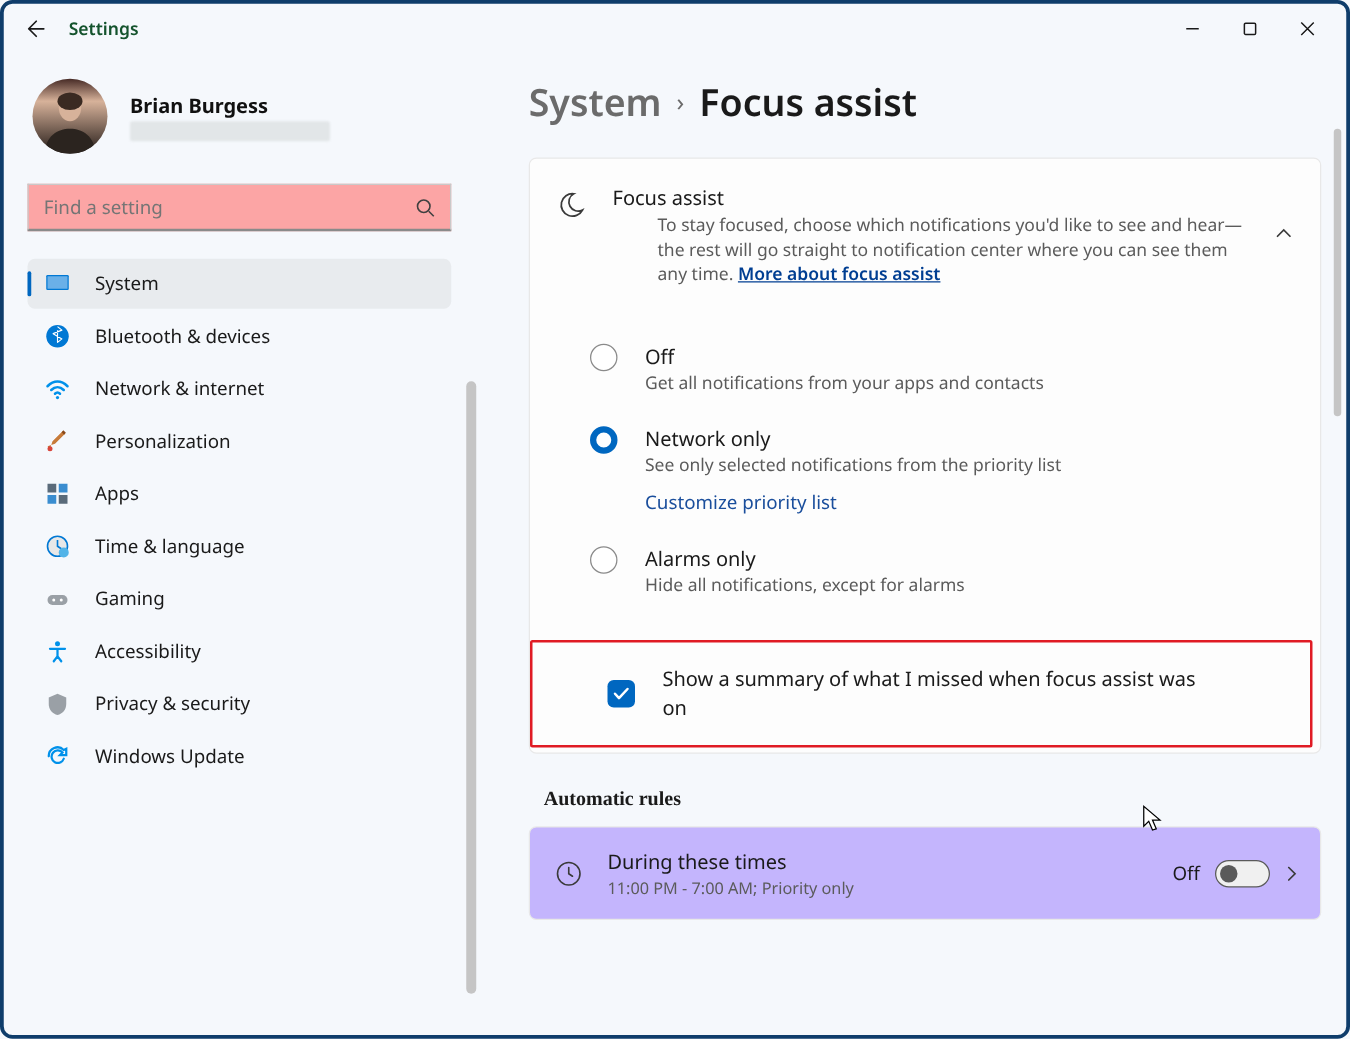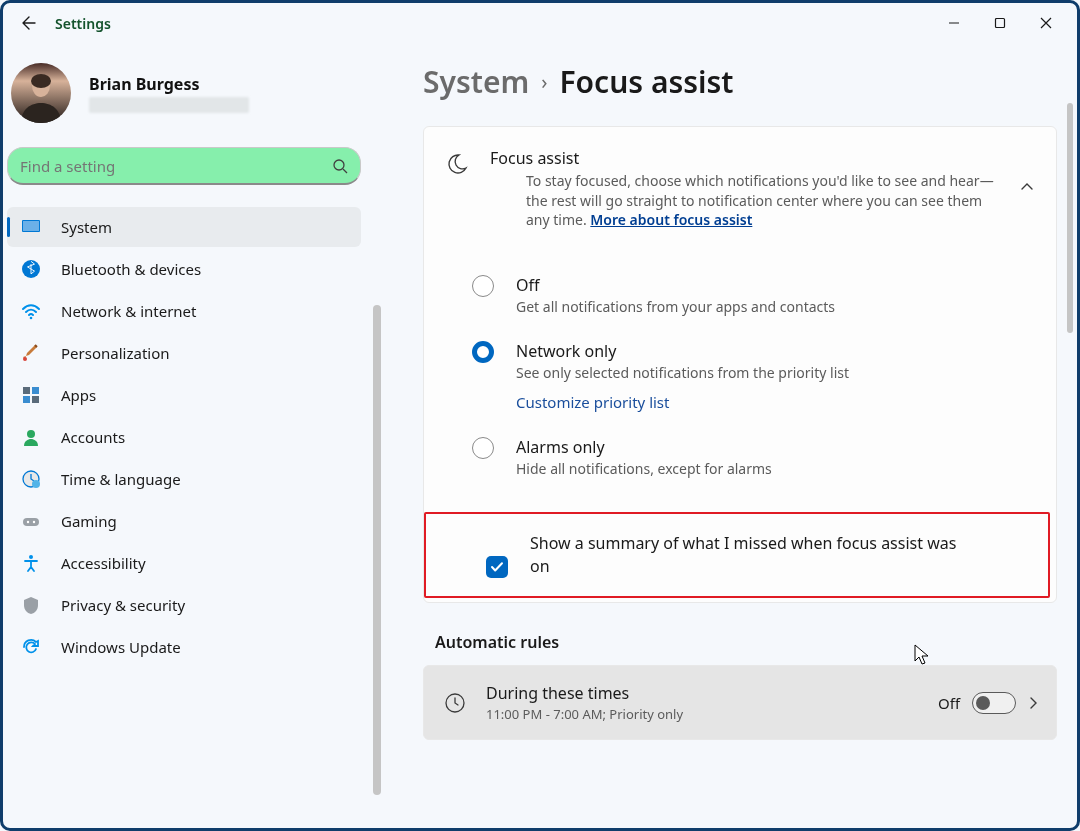--- a/index.html
+++ b/index.html
@@ -4,27 +4,27 @@
 <style>
 * { margin:0; padding:0; box-sizing:border-box; font-family:"Segoe UI",system-ui,sans-serif; }
 body { background:#f5f8fc; width:1080px; height:831px; border:3px solid #0f3d6b; border-radius:10px; position:relative; overflow:hidden; }
 .titlebar { height:40px; display:flex; align-items:center; padding:0 8px; }
 .tb-back { width:36px; height:36px; display:flex; align-items:center; justify-content:center; cursor:pointer; border-radius:4px; }
 .tb-title { font-size:14px; color:#14532d; font-weight:600; margin-left:8px; }
 .tb-controls { margin-left:auto; display:flex; gap:0; }
 .tb-btn { width:46px; height:32px; display:flex; align-items:center; justify-content:center; cursor:pointer; }
 .tb-btn svg { width:12px; height:12px; }
 .layout { display:flex; height:calc(100% - 40px); }
-.sidebar { width:380px; flex-shrink:0; padding:10px 4px 0 4px; position:relative; }
+.sidebar { width:380px; flex-shrink:0; padding:10px 4px 0 19px; position:relative; }
 .user-row { display:flex; align-items:center; gap:18px; padding:10px 0 18px 4px; }
 .avatar { width:60px; height:60px; border-radius:50%; background:linear-gradient(180deg,#472b26 0%,#d7b29a 30%,#231b18 100%); display:flex; align-items:flex-end; justify-content:center; overflow:hidden; }
 .avatar svg { width:48px; height:52px; }
 .user-name { font-weight:700; font-size:16px; color:#111; }
 .user-sub { width:160px; height:16px; background:#e2e6e8; border-radius:2px; filter:blur(1px); margin-top:2px; }
-.search { margin:6px 18px 22px 0; height:38px; border:1px solid #c9c9c9; background:#86efac; border-radius:16px; display:flex; align-items:center; padding:0 12px; border-bottom:2px solid #8a8a8a; }
+.search { margin:6px 18px 22px 0; height:38px; border:1px solid #c9c9c9; background:#fca5a5; border-radius:0; display:flex; align-items:center; padding:0 12px; border-bottom:2px solid #8a8a8a; }
 .search input { flex:1; border:none; outline:none; background:transparent; font-size:15px; color:#555; }
 .nav { position:relative; padding-right:18px; }
 .nav-item { display:flex; align-items:center; gap:20px; height:40px; padding:0 10px 0 14px; border-radius:6px; font-size:15px; color:#1a1a1a; cursor:pointer; margin:2px 0; }
 .nav-item.active { background:#e8ebee; position:relative; }
 .nav-item.active::before { content:""; position:absolute; left:0; top:10px; bottom:10px; width:3px; background:#0067c0; border-radius:3px; }
 .nav-icon { width:20px; height:20px; display:flex; align-items:center; justify-content:center; flex-shrink:0; }
 .side-scroll { position:absolute; right:2px; top:262px; width:8px; height:520px; }
 .side-scroll-thumb { width:8px; height:490px; background:#c5c5c5; border-radius:4px; }
 .content { flex:1; padding:0 20px 0 40px; overflow:hidden; position:relative; }
 .breadcrumb { display:flex; align-items:center; gap:12px; margin:18px 0 24px; }
@@ -38,27 +38,27 @@
 .card-desc { font-size:14px; color:#5b5b5b; line-height:1.4; max-width:500px;margin-left:36px; }
 .card-link { color:#003e92; font-weight:600; text-decoration:underline; cursor:pointer; }
 .card-chevron { margin-left:auto; align-self:center; cursor:pointer; padding:6px; }
 .radios { padding:12px 0 14px 48px; }
 .radio-row { display:flex; align-items:flex-start; gap:22px; padding:12px 0; }
 .radio { width:22px; height:22px; border-radius:50%; border:1px solid #8a8a8a; flex-shrink:0; display:flex; align-items:center; justify-content:center; background:#fff; cursor:pointer; margin-top:1px; }
 .radio.selected { border:5px solid #0067c0; }
 .radio-label { font-size:16px; color:#1a1a1a; }
 .radio-sub { font-size:14px; color:#5b5b5b; margin-top:1px; }
 .radio-link { font-size:15px; color:#1a4e9c; margin-top:10px; cursor:pointer; }
-.checkbox-row { display:flex; align-items:flex-end; gap:22px; padding:18px 14px 18px 60px; border:2px solid #e01b24; border-radius:2px; margin:8px 6px 4px 0; }
+.checkbox-row { display:flex; align-items:center; gap:22px; padding:18px 14px 18px 60px; border:2px solid #e01b24; border-radius:2px; margin:8px 6px 4px 0; }
 .checkbox { width:22px; height:22px; border-radius:5px; background:#0067c0; display:flex; align-items:center; justify-content:center; flex-shrink:0; cursor:pointer; }
 .checkbox svg { width:14px; height:14px; }
 .checkbox-label { font-size:16px; color:#1a1a1a; line-height:1.45; max-width:440px; }
 .cursor-arrow { position:absolute; left:530px; top:600px; pointer-events:none; }
-.section-title { font-size:16px; font-weight:600; color:#1a1a1a; margin:28px 0 12px 12px; }
-.rule-card { background:#e5e5e5; border:1px solid #e8e8e8; border-radius:6px; display:flex; align-items:center; padding:16px 16px 16px 20px; gap:20px; }
+.section-title { font-size:16px; font-weight:600; color:#1a1a1a; margin:28px 0 12px 12px;font-family:Liberation Serif, serif; }
+.rule-card { background:#c4b5fd; border:1px solid #e8e8e8; border-radius:6px; display:flex; align-items:center; padding:16px 16px 16px 20px; gap:20px; }
 .rule-icon { width:22px; height:22px; display:flex; align-items:center; justify-content:center; flex-shrink:0; }
 .rule-text .t { font-size:16px; color:#1a1a1a; }
 .rule-text .s { font-size:13px; color:#5b5b5b; margin-top:1px;text-align:center; }
 .rule-tail { margin-left:auto; display:flex; align-items:center; gap:12px; }
 .toggle { width:44px; height:22px; border-radius:11px; border:1px solid #5a5a5a; background:#f0f0f0; position:relative; cursor:pointer; }
 .toggle::after { content:""; position:absolute; left:3px; top:3px; width:14px; height:14px; border-radius:50%; background:#5a5a5a; }
 .content-scroll { position:absolute; right:4px; top:60px; width:6px; height:230px; background:#c5c5c5; border-radius:3px; }
 </style>
 </head>
 <body>
@@ -158,29 +158,20 @@
               <rect x="11" y="2" width="7" height="7" fill="#3a8dd0"></rect>
               <rect x="2" y="11" width="7" height="7" fill="#3a8dd0"></rect>
               <rect x="11" y="11" width="7" height="7" fill="#5a6b7a"></rect>
             </svg>
           </span>
         <span>Apps</span>
       </div>
       <div class="nav-item">
         <span class="nav-icon">
             <svg viewBox="0 0 20 20">
-              <circle cx="10" cy="7" r="4" fill="#2aa85f"></circle>
-              <path d="M3 19c0-5 4-7 7-7s7 2 7 7z" fill="#2aa85f"></path>
-            </svg>
-          </span>
-        <span>Accounts</span>
-      </div>
-      <div class="nav-item">
-        <span class="nav-icon">
-            <svg viewBox="0 0 20 20">
               <circle cx="10" cy="10" r="8" fill="#e8e8e8" stroke="#0078d4" stroke-width="1.3"></circle>
               <path d="M10 5v5l3 2" stroke="#0078d4" stroke-width="1.3" fill="none"></path>
               <circle cx="15" cy="15" r="4" fill="#52b4e8"></circle>
             </svg>
           </span>
         <span>Time &amp; language</span>
       </div>
       <div class="nav-item">
         <span class="nav-icon">
             <svg viewBox="0 0 20 20">

